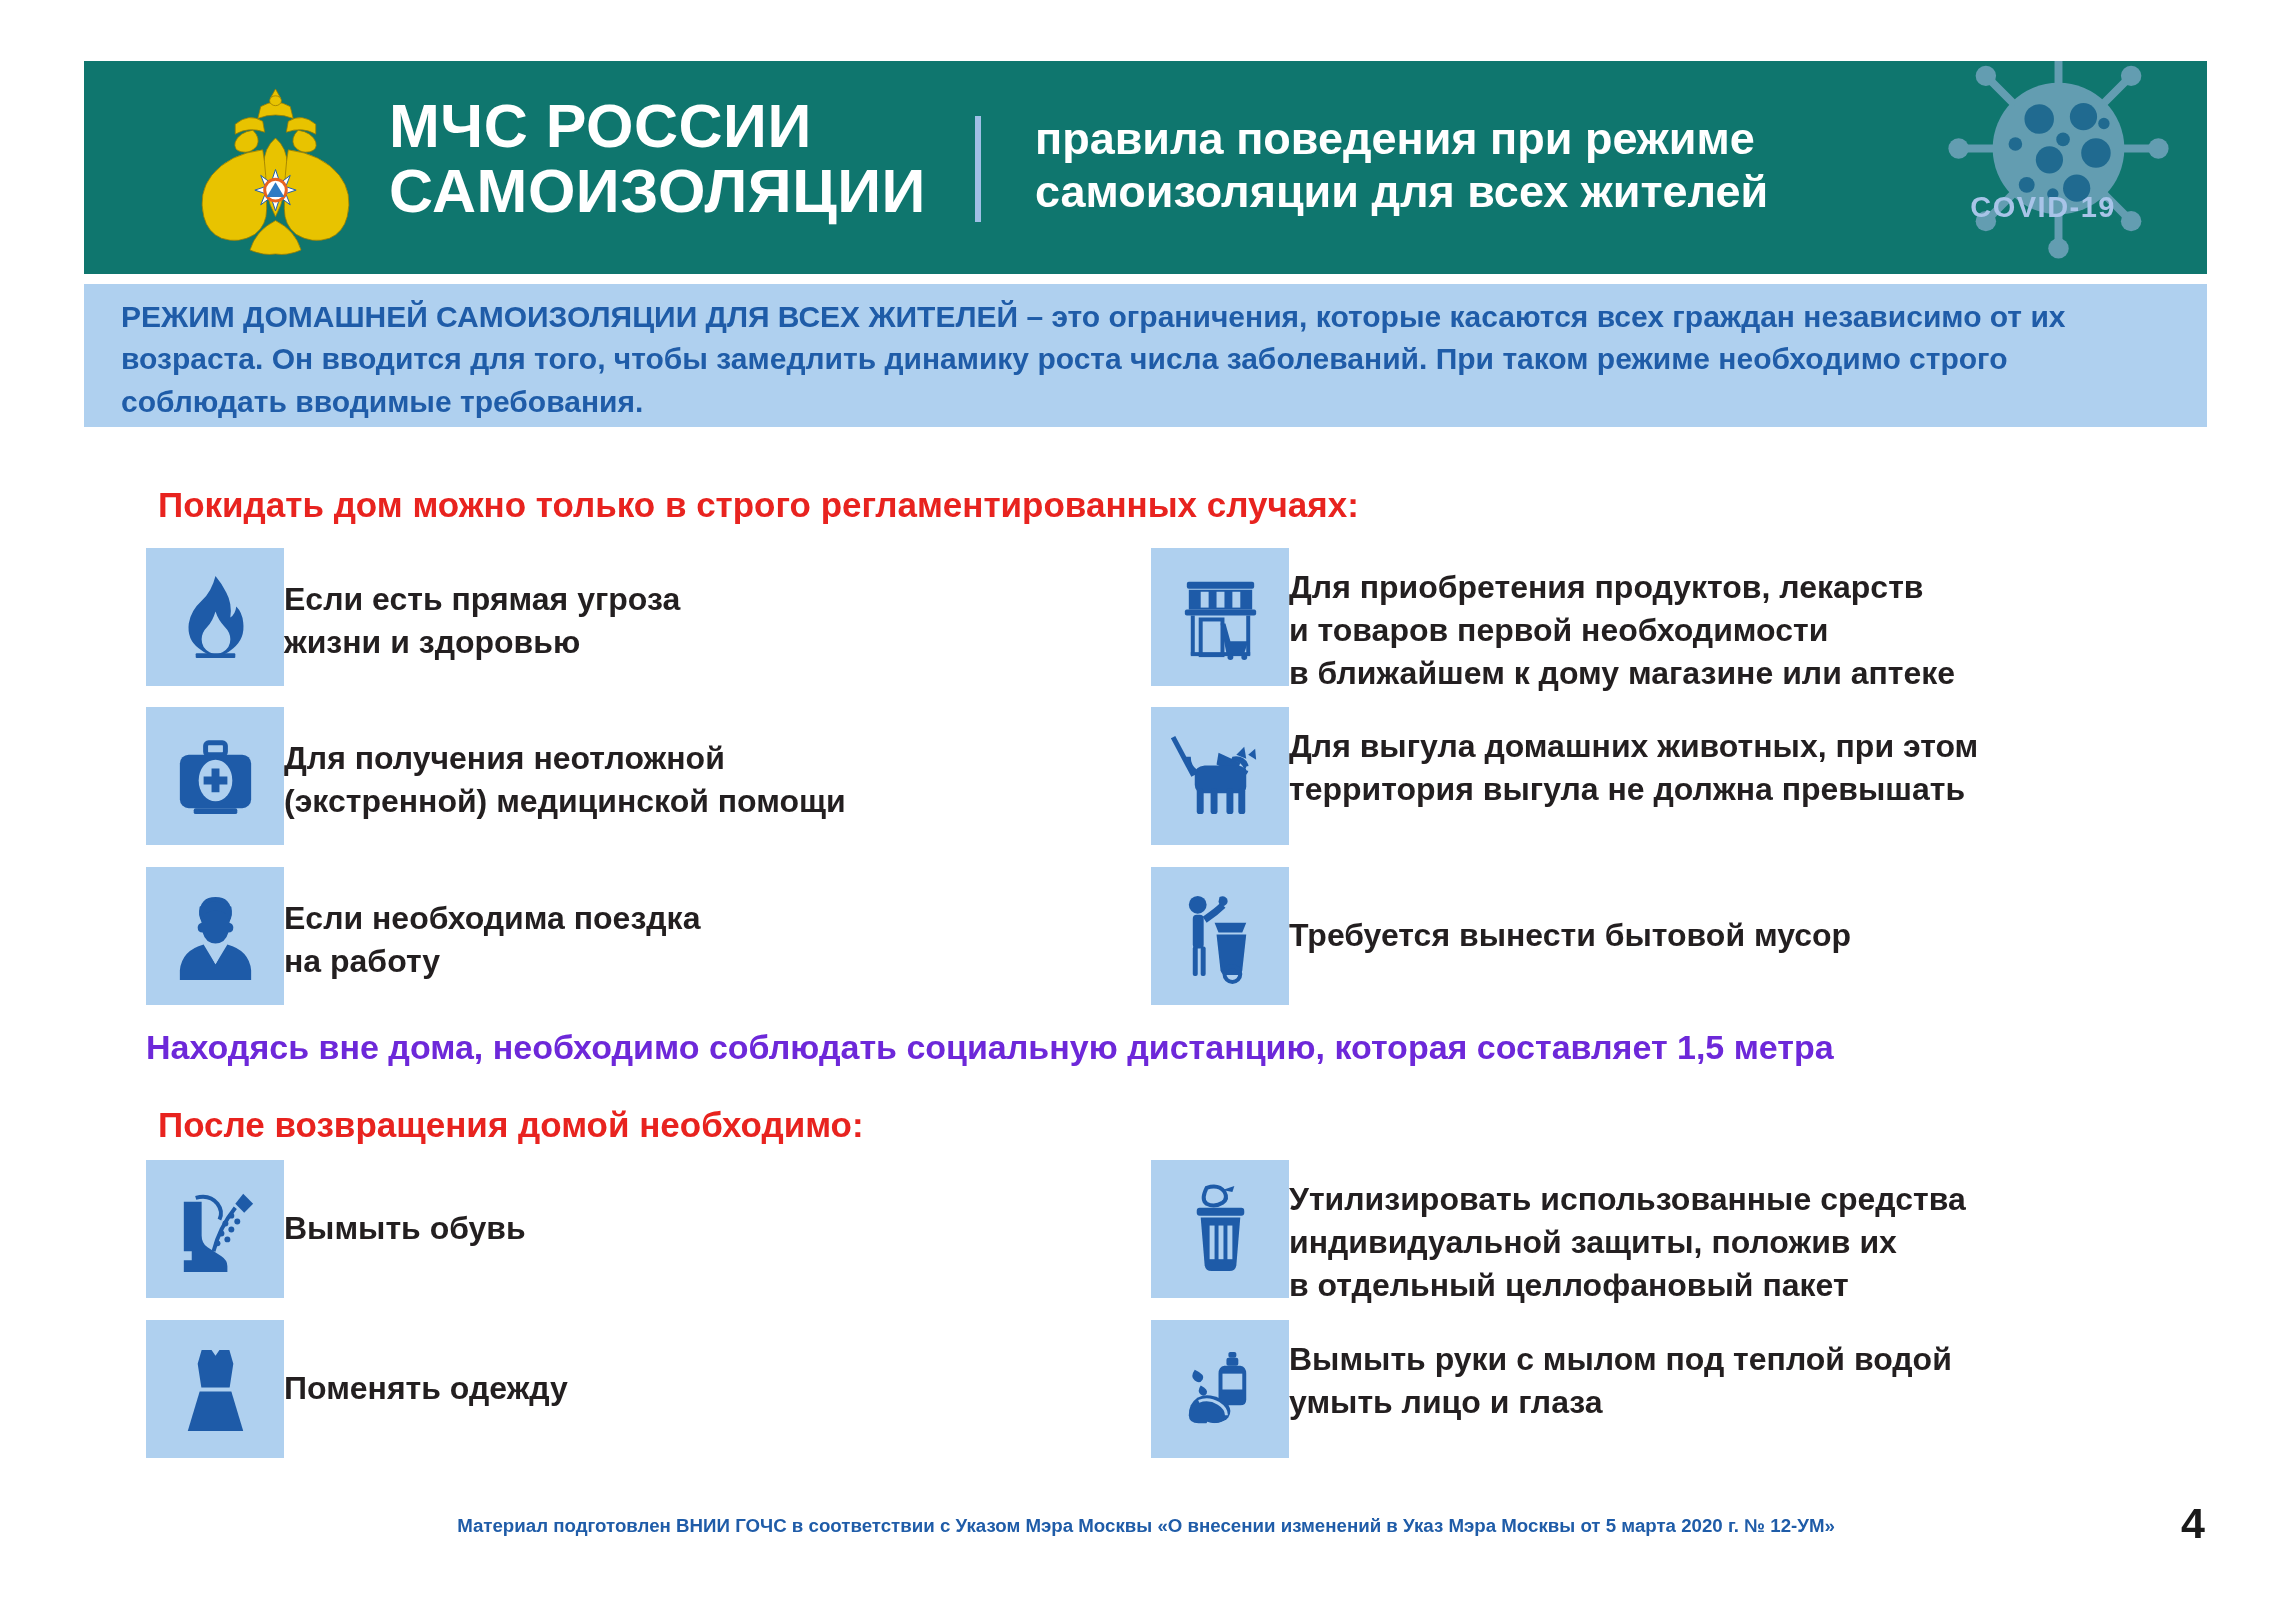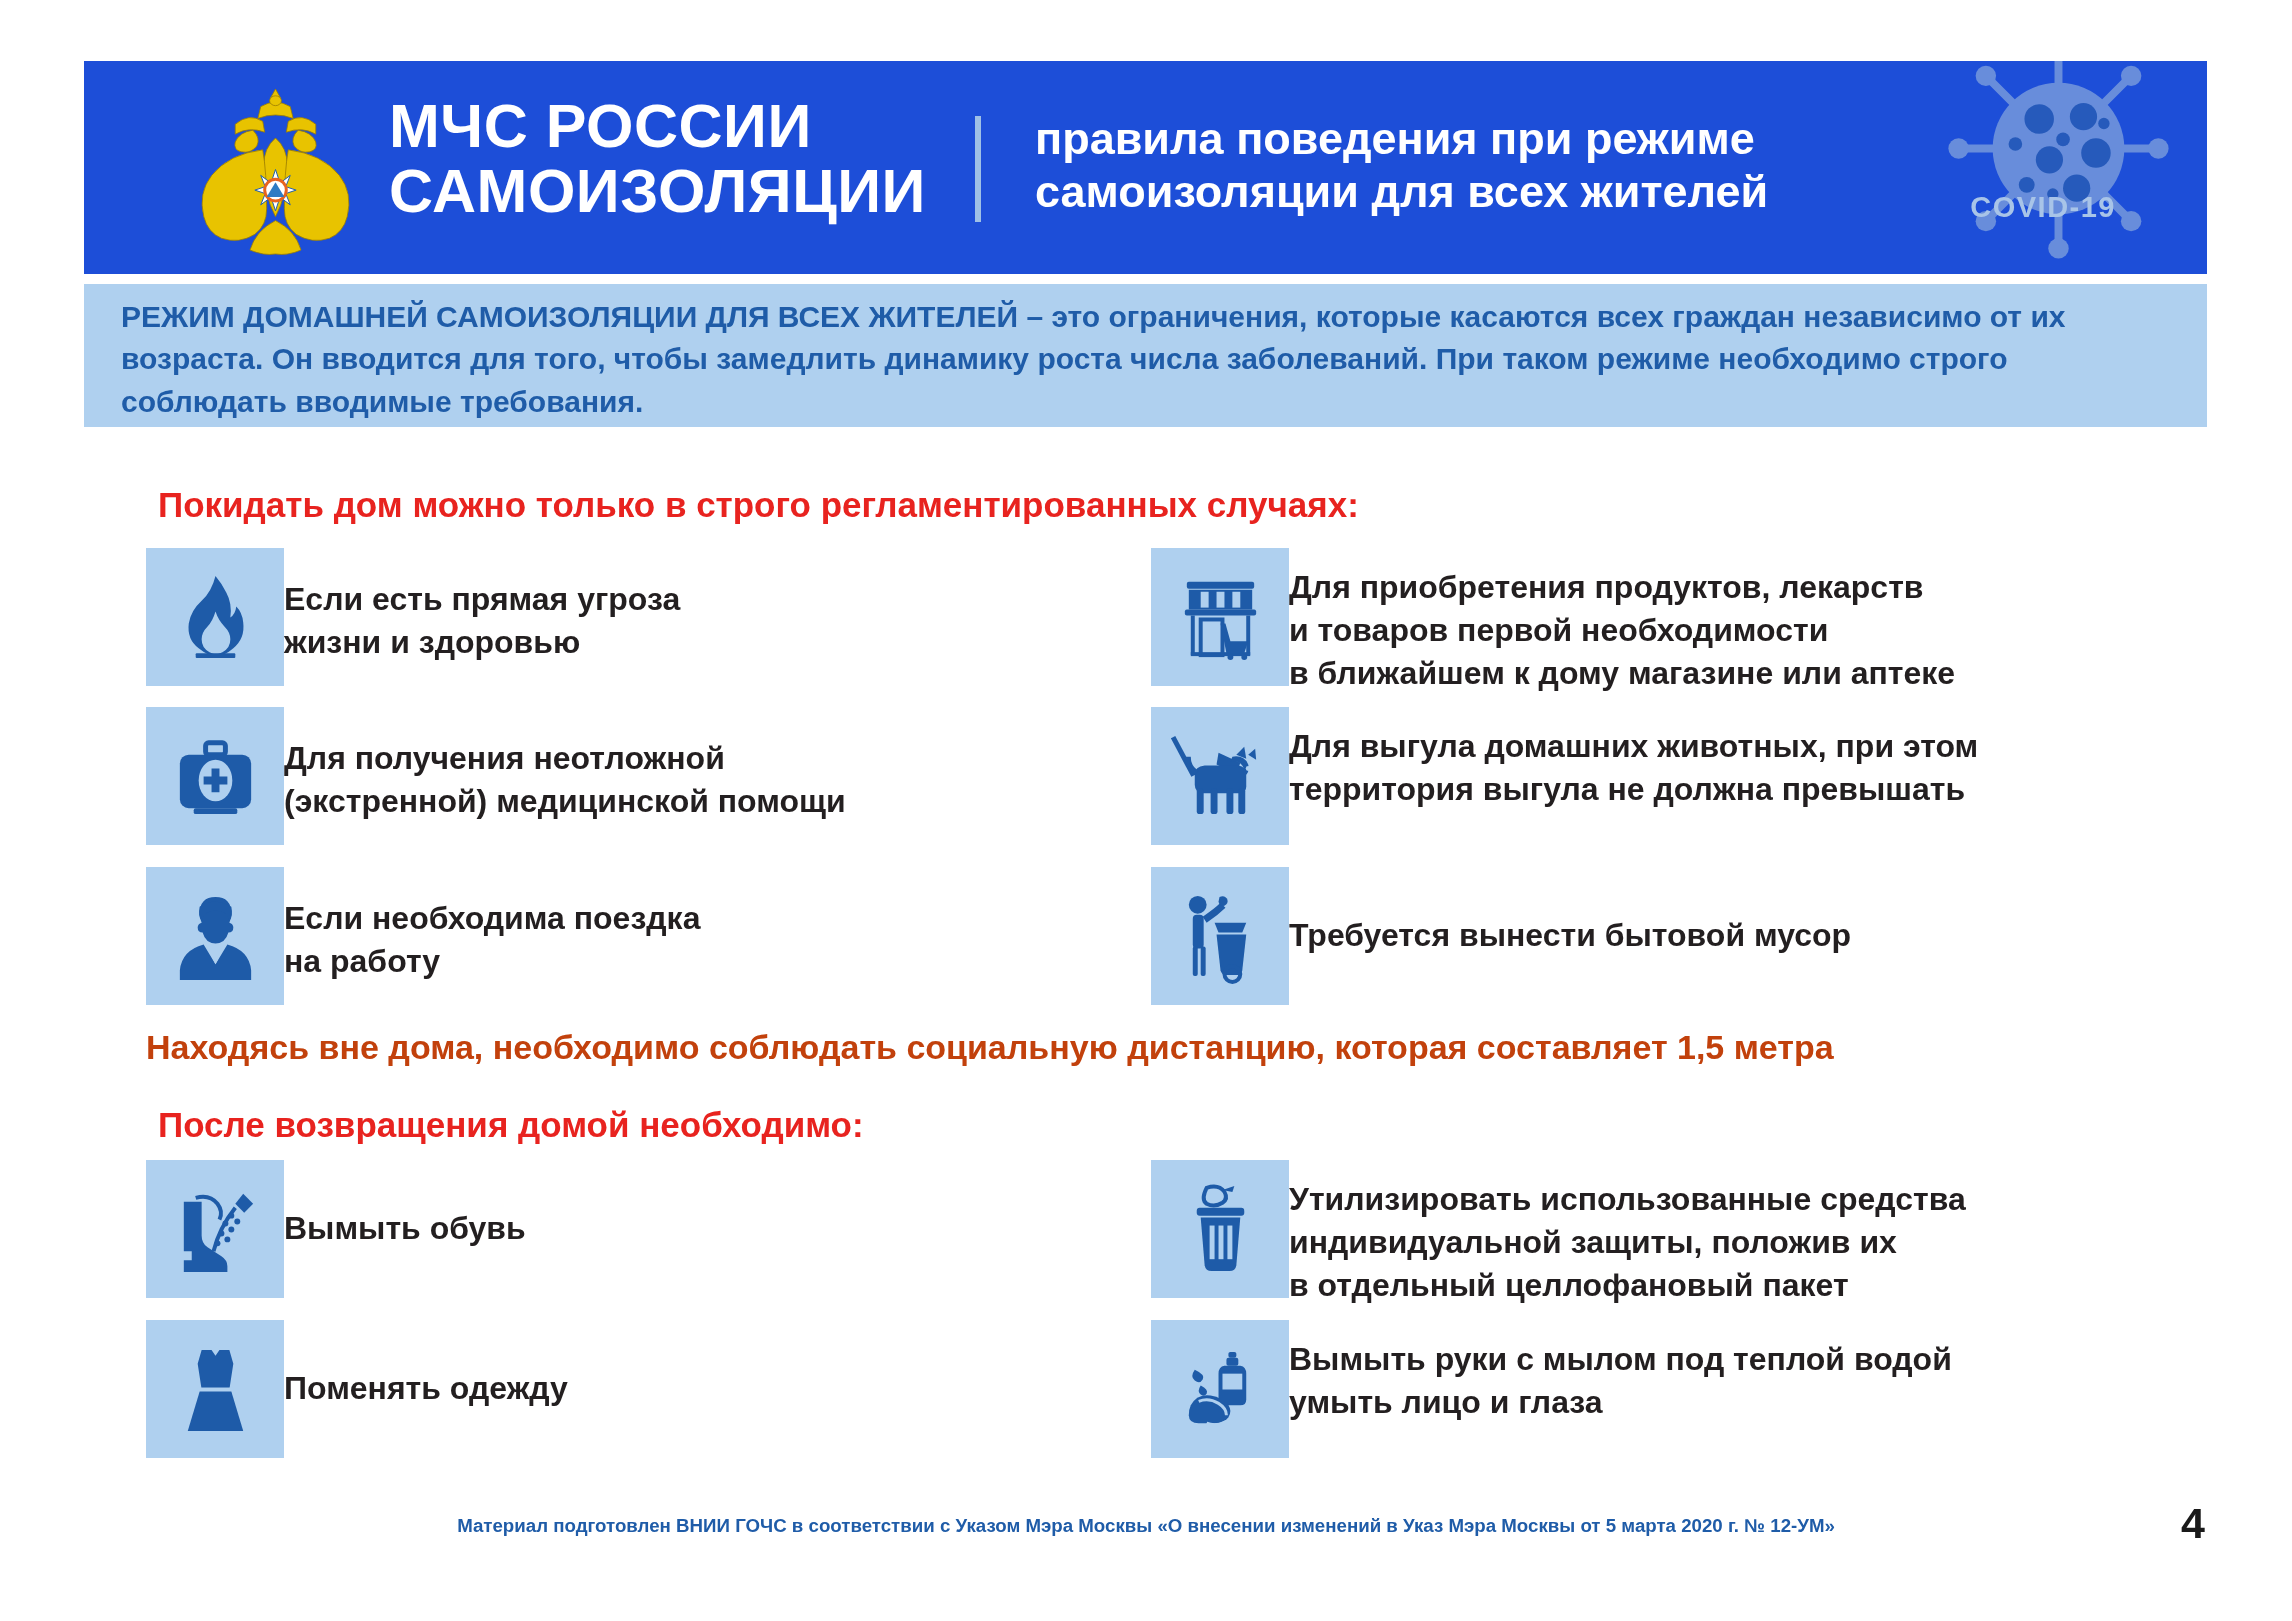--- a/index.html
+++ b/index.html
@@ -7,21 +7,21 @@
     width:2292px;height:1621px;
     font-family:"Liberation Sans", sans-serif;
     position:relative;overflow:hidden;
     -webkit-font-smoothing:antialiased;
   }
   .page{position:relative;width:2292px;height:1621px;background:#fff;}
 
   
   .header{
     position:absolute;left:84px;top:61px;width:2123px;height:213px;
-    background:#1d4ed8;overflow:hidden;
+    background:#0f766e;overflow:hidden;
   }
   .emblem{
     position:absolute;left:108px;top:21.7px;width:167px;height:172px;
   }
   .title-block{
     position:absolute;left:305px;top:33px;width:532px;
   }
   .title-line{
     color:#ffffff;font-weight:700;font-size:61px;line-height:1.07;
     letter-spacing:0.5px;white-space:nowrap;
@@ -50,21 +50,21 @@
     position:absolute;left:37px;top:11.8px;right:29.6px;
     color:#1F5CA8;font-weight:700;font-size:30px;line-height:1.42;
   }
   .intro-text b{font-weight:700;}
 
   
   .sec-heading{
     position:absolute;left:146px;font-weight:700;font-size:35px;white-space:nowrap;
   }
   .sec-red{color:#E8231F;margin-left:12px;}
-  .sec-blue{color:#c2410c;}
+  .sec-blue{color:#6d28d9;}
   #heading-leave{top:485px;}
   #heading-distance{top:1028px;font-size:34px;}
   #heading-return{top:1105px;}
 
   
   .item{
     position:absolute;display:flex;align-items:flex-start;
   }
   .icon-box{
     width:138px;height:138px;background:#AFD0EF;flex:0 0 138px;

